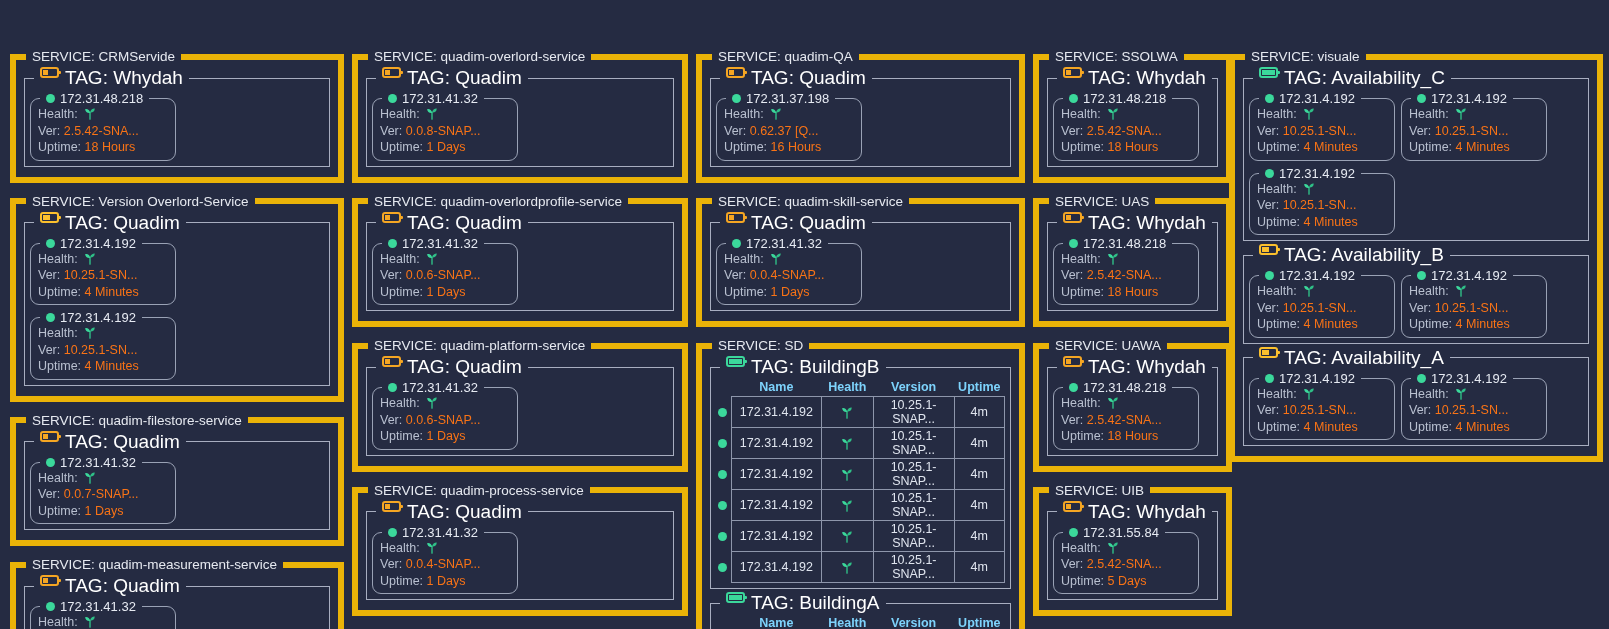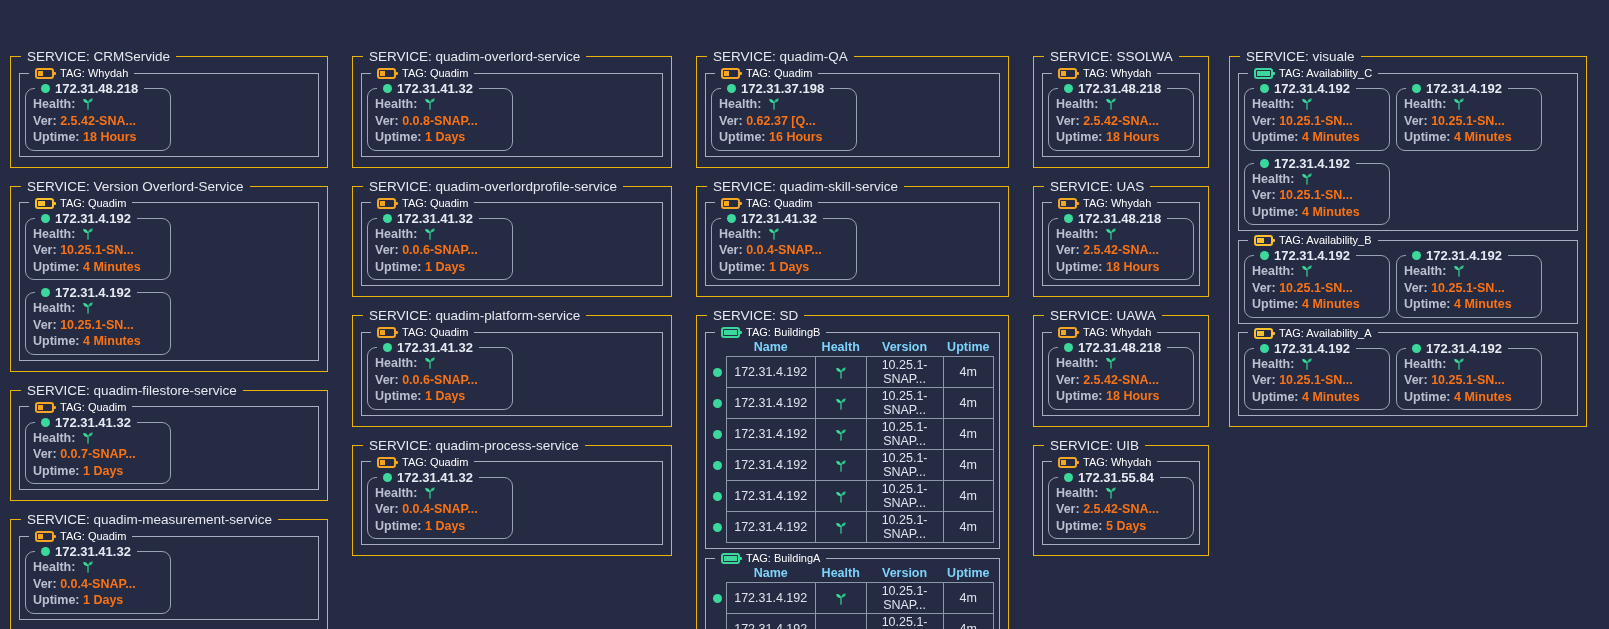--- a/index.html
+++ b/index.html
@@ -47,56 +47,55 @@
     margin: 0;
     border-radius: 0;
     background: transparent;
   }
   legend {
     padding: 0 6px;
     white-space: nowrap;
   }
 
   .service-box {
-    border: 1px solid #eab308;
+    border: 6px solid #eab308;
     padding: 2px 6px 7px 6px;
-    margin: 5px 18px 6px 6px;
+    margin: 5px 2px 6px 6px;
   }
   .service-legend {
     font-size: 13.5px;
     color: #e6e9f0;
     margin-left: 4px;
   }
 
   .tag-box {
     border: 1px solid #a8aec0;
     padding: 1px 5px 5px 5px;
     margin: 1px 2px 3px 2px;
   }
   .tag-legend {
-    font-size: 11px;
+    font-size: 19px;
     color: #ffffff;
     display: flex;
-    align-items: flex-end;
+    align-items: flex-start;
     gap: 6px;
     margin-left: 4px;
   }
 
   .node-row {
     display: flex;
     flex-wrap: wrap;
     gap: 4px 6px;
   }
   .node-box {
     border: 1px solid #9aa2b5;
     border-radius: 9px;
     padding: 0px 7px 4px 7px;
     margin-top: 1px;
     min-width: 146px;
-    font-weight: bold;
   }
   .node-legend {
     font-size: 13px;
     color: #e6eaf2;
     display: flex;
     align-items: center;
     gap: 5px;
     margin-left: 2px;
   }
   .node-line {

